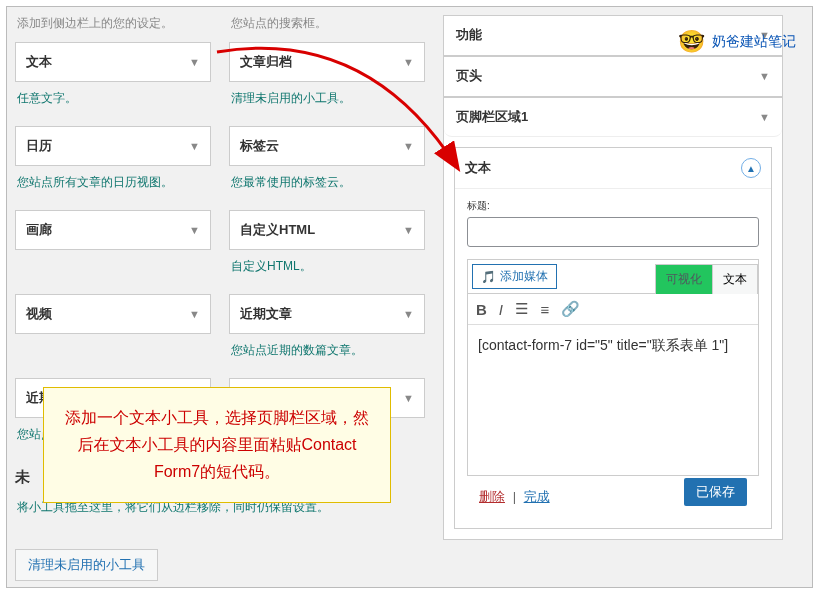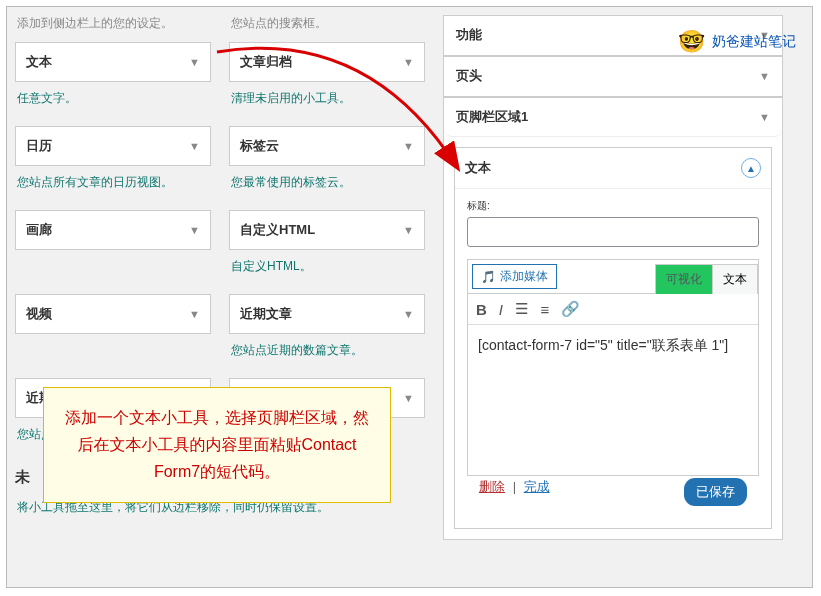--- a/index.html
+++ b/index.html
@@ -71,29 +71,29 @@
   .editor-toolbar {
     display: flex; gap: 12px; padding: 6px 8px; align-items: center;
     border-bottom: 1px solid #ddd; color: #555; background: #fff;
   }
   .editor-toolbar span { cursor: pointer; font-size: 15px; }
   .editor-body {
     background: #fff; min-height: 150px; padding: 12px 10px; font-size: 14px;
     color: #333;
   }
   .widget-actions {
-    display: flex; align-items: flex-start; justify-content: space-between;
+    display: flex; align-items: flex-end; justify-content: space-between;
     padding: 0 12px 10px 12px; margin-top: 2px;
   }
   .link-danger { color: #b32d2e; text-decoration: underline; cursor: pointer; font-size: 13px; }
   .link-primary { color: #2271b1; text-decoration: underline; cursor: pointer; font-size: 13px; }
   .pipe { color: #666; padding: 0 4px; }
   .save-btn {
     background: #2271b1; color: #fff; border: none; padding: 5px 12px;
-    border-radius: 11px; font-size: 13px; cursor: pointer;
+    border-radius: 2px; font-size: 13px; cursor: pointer;
   }
   .annotation {
     position: absolute; left: 36px; top: 380px; width: 348px;
     background: #fffde5; border: 1px solid #e0bc00; padding: 16px 18px;
     color: #cc0000; font-size: 16px; line-height: 1.7; text-align: center;
   }
   .logo-mark {
     position: absolute; right: 16px; top: 22px; display: flex; align-items: center; gap: 6px;
     color: #0a55b5; font-size: 14px;
   }
@@ -195,20 +195,21 @@
             <span>音频</span>
             <span class="chev">▼</span>
           </div>
           <div class="widget-desc">显示一个音频播放器。</div>
         </div>
       </div>
 
       <div class="left-bottom">
         <h3>未</h3>
         <div class="widget-desc" style="padding-top:4px;">将小工具拖至这里，将它们从边栏移除，同时仍保留设置。</div>
+        <button class="clear-btn">清理未启用的小工具</button>
       </div>
     </div>
 
     <div class="right-col">
 
       <div class="sidebar-area">
         <div class="sidebar-header">
           <span>功能</span>
           <span class="chev">▼</span>
         </div>

